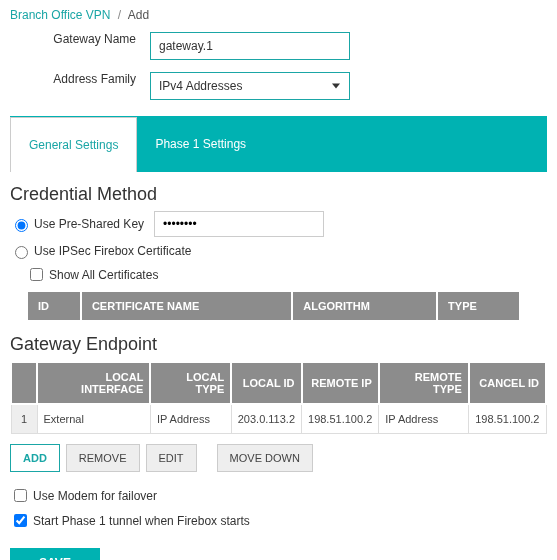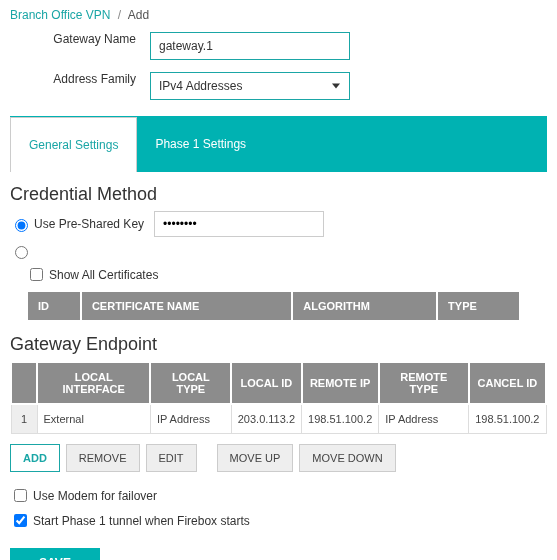--- a/index.html
+++ b/index.html
@@ -44,21 +44,21 @@
   }
   .check-row { display: flex; align-items: center; margin: 6px 0 6px 16px; }
   .check-row input { margin-right: 6px; }
   .cert-table { width: 495px; border-collapse: collapse; margin-left: 16px; }
   .cert-table th {
     background: #8c8c8c; color: #fff; font-size: 11px; text-align: left;
     padding: 8px 10px; border: 2px solid #fff;
   }
   .endpoint-table { width: 100%; border-collapse: collapse; }
   .endpoint-table th {
-    background: #8c8c8c; color: #fff; font-size: 11px; text-align: center;
+    background: #8c8c8c; color: #fff; font-size: 11px; text-align: right;
     padding: 8px 6px; border: 2px solid #fff;
   }
   .endpoint-table td {
     background: #fff; border: 1px solid #ddd; padding: 8px 6px;
     font-size: 11px; color: #444;
   }
   .endpoint-table td.idx { background: #eee; text-align: center; width: 26px; }
   .btn-row { margin-top: 10px; display: flex; gap: 6px; flex-wrap: wrap; }
   .btn {
     height: 28px; padding: 0 12px; font-size: 11px;
@@ -107,20 +107,21 @@
 <h2 class="section-title">Credential Method</h2>
 
 <div class="radio-row">
   <input type="radio" name="cred" checked="" style="">
   <span>Use Pre-Shared Key</span>
   <input class="inline-text" type="password" value="••••••••" style="">
 </div>
 
 <div class="radio-row">
   <input type="radio" name="cred" style="">
+  <span>Use IPSec Firebox Certificate</span>
 </div>
 
 <div class="check-row">
   <input type="checkbox" style="">
   <span>Show All Certificates</span>
 </div>
 
 <table class="cert-table">
   <thead>
     <tr>
@@ -157,21 +158,20 @@
       <td>198.51.100.2</td>
     </tr>
   </tbody>
 </table>
 
 <div class="btn-row">
   <button class="btn accent">ADD</button>
   <button class="btn">REMOVE</button>
   <button class="btn">EDIT</button>
   <span style="width:8px"></span>
-  <button class="btn">MOVE UP</button>
   <button class="btn">MOVE DOWN</button>
 </div>
 
 <div class="bottom-checks">
   <div class="check-row">
     <input type="checkbox" style="">
     <span>Use Modem for failover</span>
   </div>
   <div class="check-row">
     <input type="checkbox" checked="" style="">

